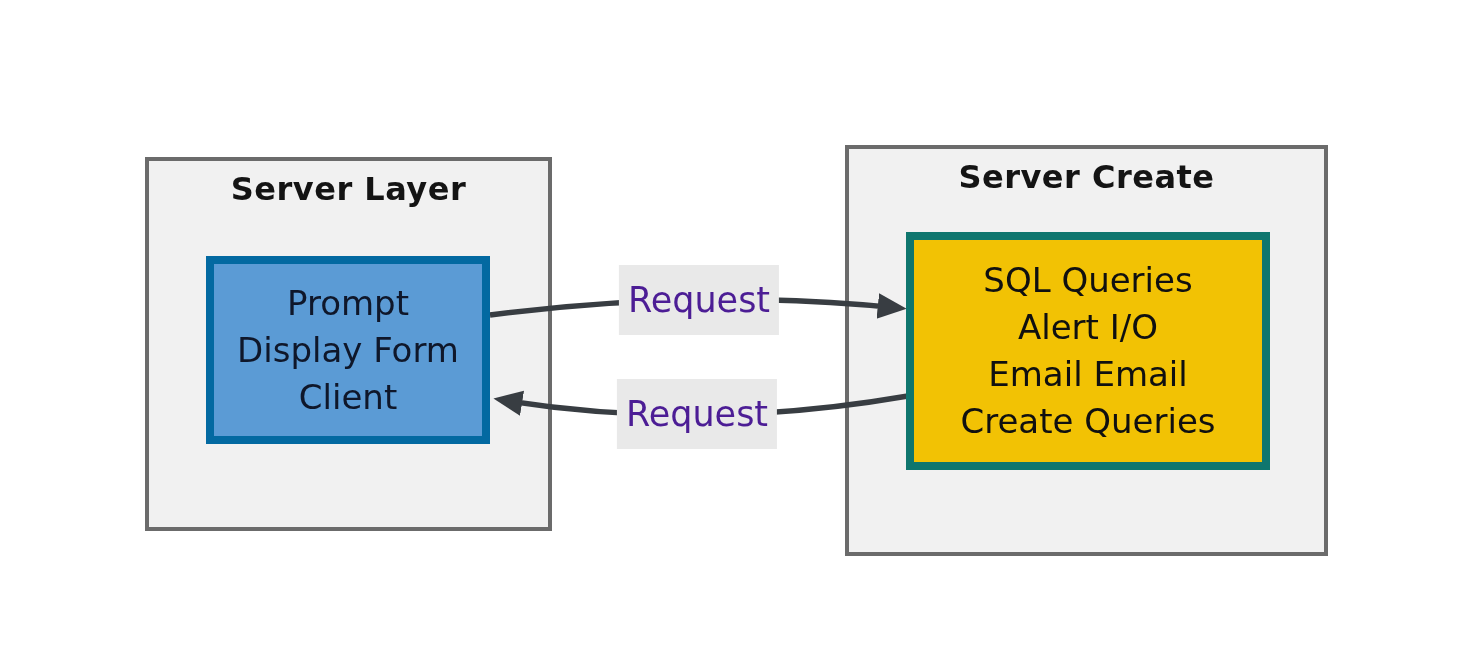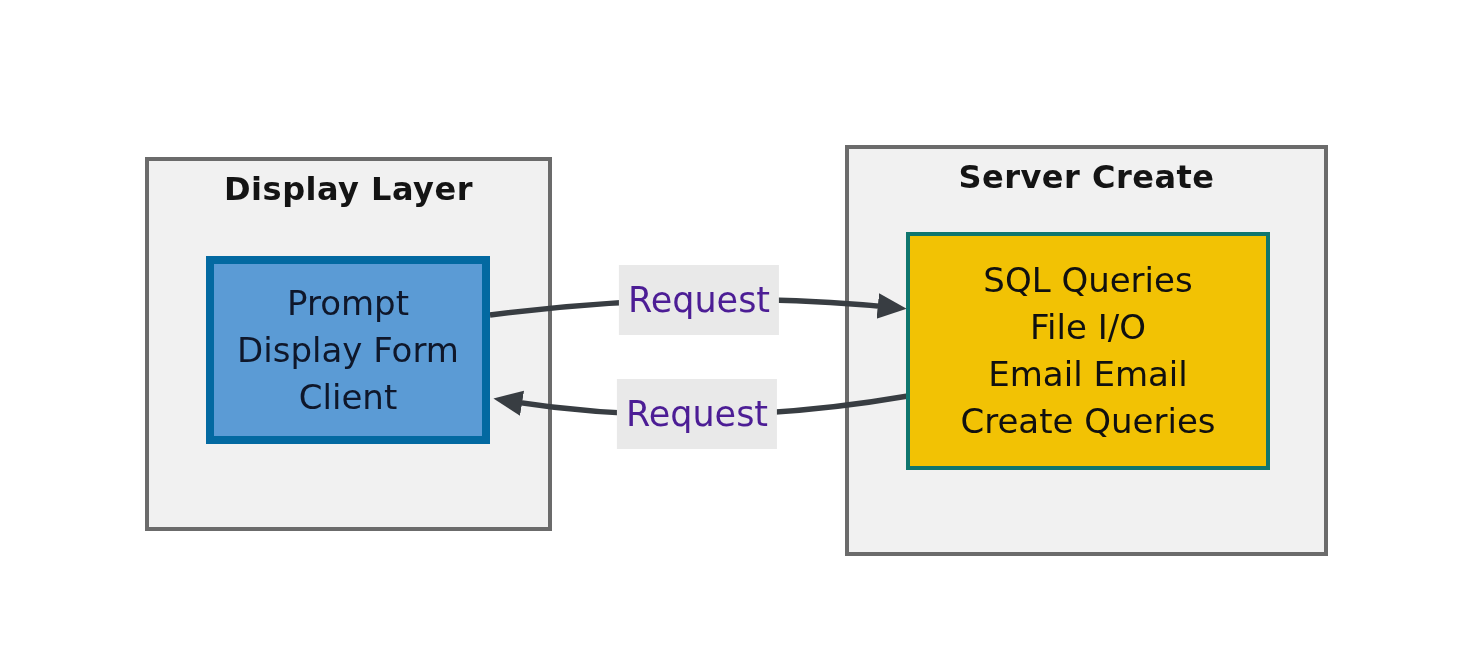--- a/index.html
+++ b/index.html
@@ -52,21 +52,21 @@
     left: 206px; top: 256px;
     width: 284px; height: 188px;
     background: #5b9bd5;
     border: 8px solid #0369a1;
     color: #0f172a;
   }
   .inner-box.server-box {
     left: 906px; top: 232px;
     width: 364px; height: 238px;
     background: #f2c204;
-    border: 4px solid #0f766e;
+    border: 8px solid #0f766e;
     color: #101010;
   }
   .arrows-svg {
     position: absolute;
     left: 0; top: 0;
     width: 1476px;
     height: 663px;
     pointer-events: none;
   }
   .arrow-label {
@@ -81,21 +81,21 @@
   }
   .arrow-label.request { left: 699px; top: 300px; }
   .arrow-label.response { left: 697px; top: 414px; }
 </style>
 </head>
 <body>
 
 <div class="canvas">
 
   <div class="layer-container client">
-    <div class="layer-title">Display Layer</div>
+    <div class="layer-title">Server Layer</div>
   </div>
 
   <div class="layer-container server">
     <div class="layer-title">Server Create</div>
   </div>
 
   <svg class="arrows-svg" viewBox="0 0 1476 663" xmlns="http://www.w3.org/2000/svg">
     <defs>
       <marker id="arrowhead" viewBox="0 0 10 10" refX="7" refY="5" markerWidth="29" markerHeight="29" markerUnits="userSpaceOnUse" orient="auto">
         <path d="M 0 0.6 L 10 5 L 0 9.4 z" fill="#383d42"></path>
@@ -109,18 +109,18 @@
   <div class="arrow-label response">Request</div>
 
   <div class="inner-box client-box">
     <div>Prompt</div>
     <div>Display Form</div>
     <div>Client</div>
   </div>
 
   <div class="inner-box server-box">
     <div>SQL Queries</div>
-    <div>File I/O</div>
+    <div>Alert I/O</div>
     <div>Email Email</div>
     <div>Create Queries</div>
   </div>
 
 </div>
 
 </body></html>

